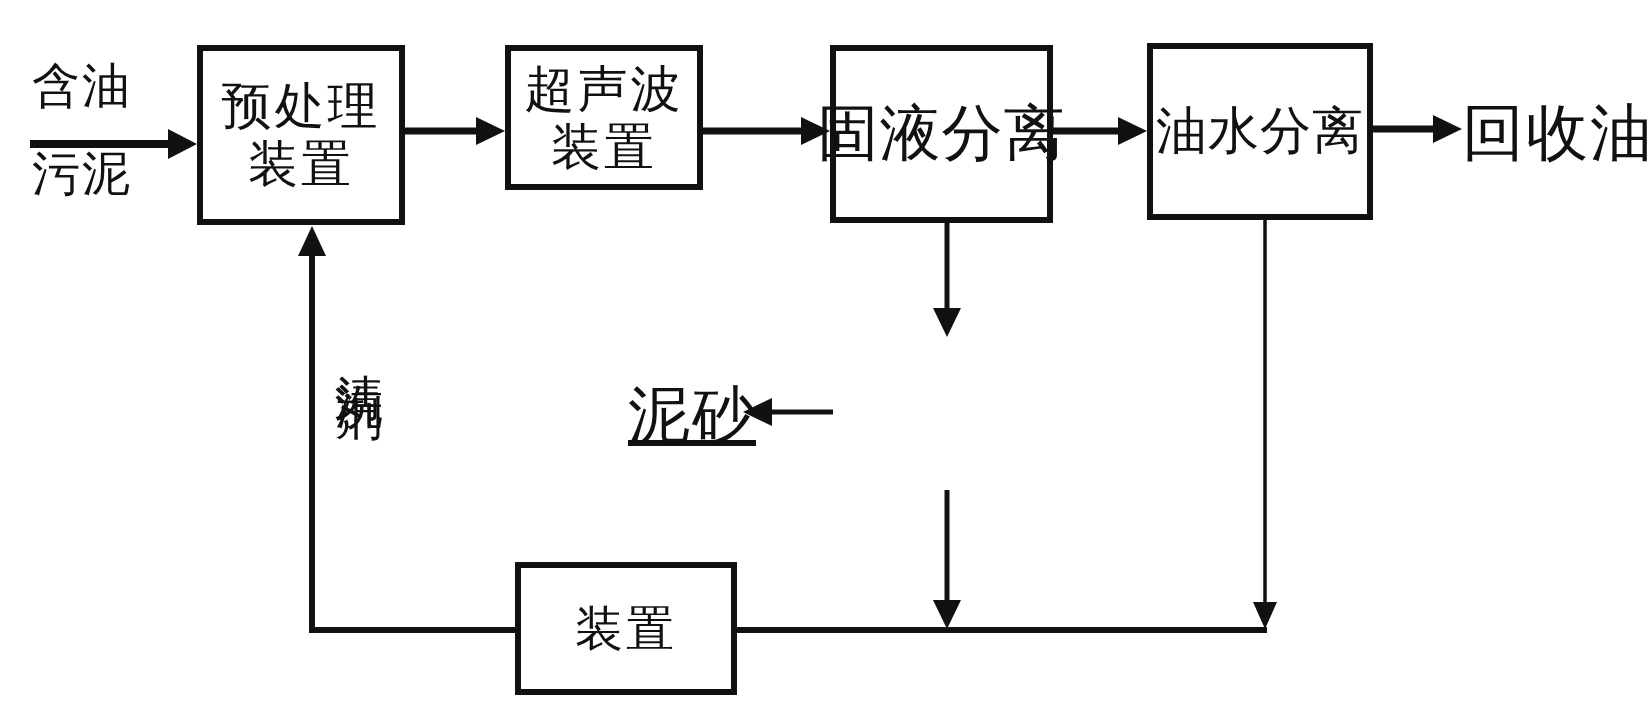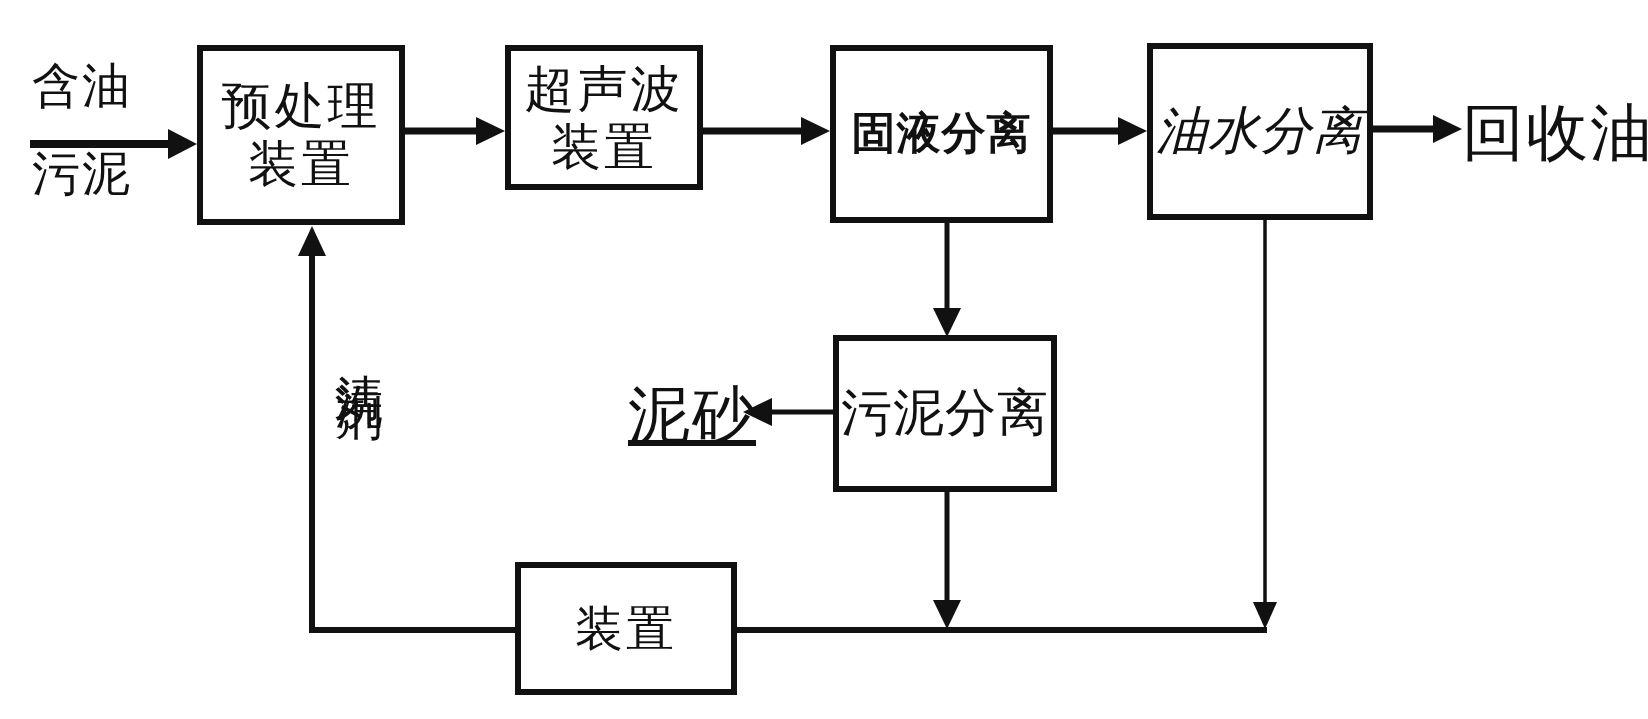--- a/index.html
+++ b/index.html
@@ -29,22 +29,22 @@
     justify-content:center;
     text-align:center;
     font-size:50px;
     line-height:1.16;
     letter-spacing:3px;
     box-sizing:border-box;
   }
   .box span{display:block;white-space:nowrap;}
   .b1{left:197px;top:45px;width:208px;height:180px;}
   .b2{left:505px;top:45px;width:198px;height:145px;}
-  .b3{left:830px;top:45px;width:223px;height:178px;font-size:44px;letter-spacing:1px;font-weight:bold;}
-  .b4{left:1147px;top:43px;width:226px;height:177px;font-size:51px;letter-spacing:1px;font-style:italic;}
+  .b3{left:830px;top:45px;width:223px;height:178px;font-size:61px;letter-spacing:1px;}
+  .b4{left:1147px;top:43px;width:226px;height:177px;font-size:51px;letter-spacing:1px;}
   .b5{left:833px;top:335px;width:224px;height:157px;font-size:51px;letter-spacing:1px;}
   .b6{left:515px;top:562px;width:222px;height:133px;font-size:48px;line-height:1.12;}
   .flabel{
     position:absolute;
     font-size:62px;
     line-height:1.08;
     letter-spacing:2px;
     white-space:nowrap;
   }
   .flabel span{display:block;margin-top:36px;}
@@ -109,23 +109,20 @@
   </div>
 
   <div class="box b3">
     <span>固液分离</span>
   </div>
 
   <div class="box b4">
     <span>油水分离</span>
   </div>
 
-  <div class="box b5">
-    <span>污泥分离</span>
-  </div>
 
   <div class="box b6">
     <span>装置</span>
   </div>
 
   <div class="flabel lab-input">
     <span>含油</span>
     <span>污泥</span>
   </div>
 

